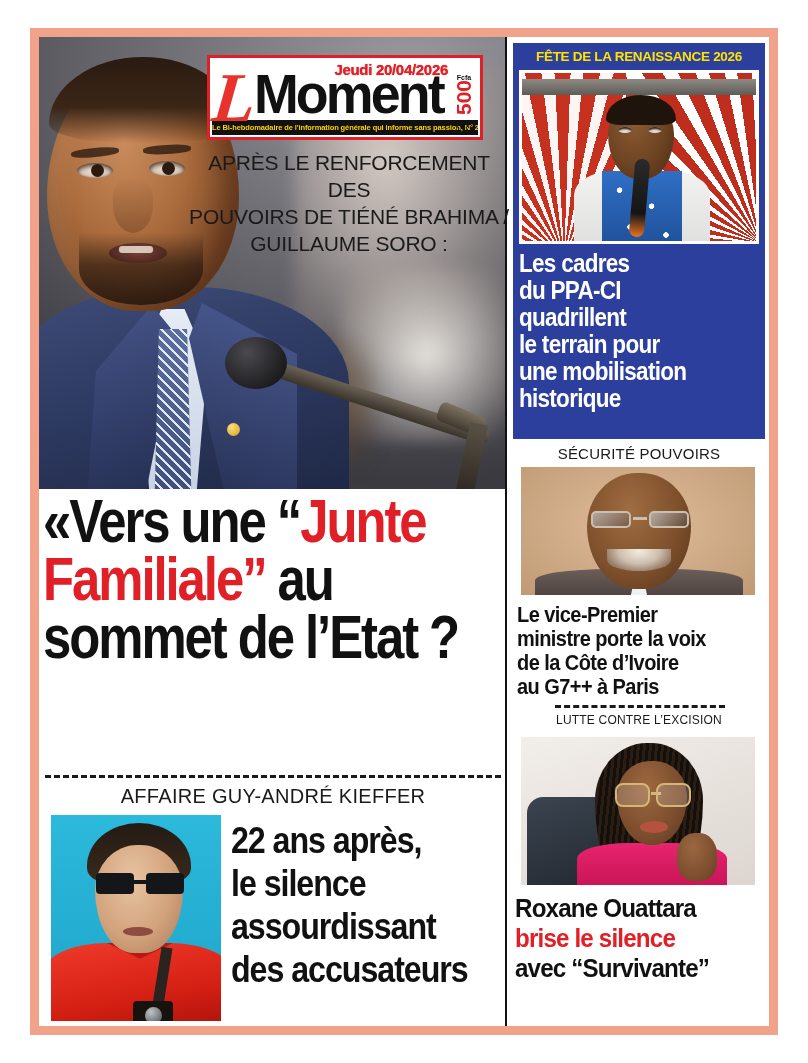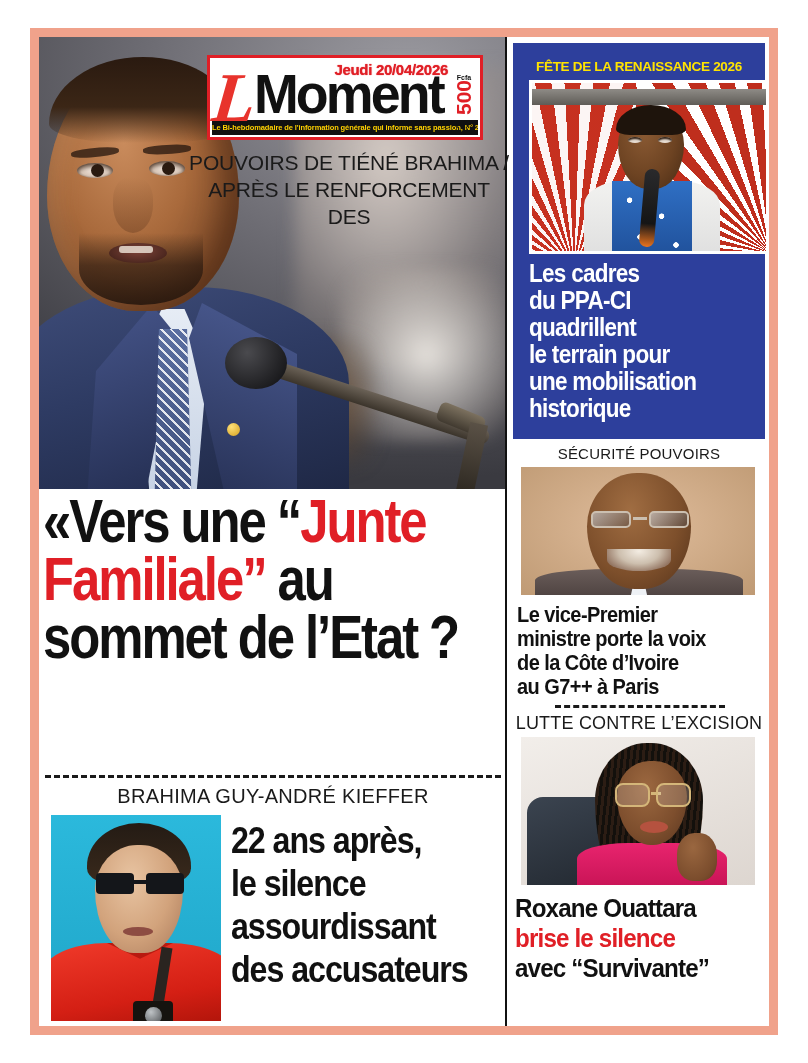--- a/index.html
+++ b/index.html
@@ -369,21 +369,21 @@
     width: 313px;
   }
   .kieffer-head span { display: block; }
 
   
   .blue-box {
     position: absolute;
     left: 6px; top: 6px;
     width: 252px; height: 396px;
     background: #2d3f9c;
-    padding: 16px;
+    padding: 6px;
   }
   .blue-box .bb-kicker {
     color: #ffe300;
     font-size: 13.5px;
     font-weight: bold;
     text-align: center;
     letter-spacing: -.3px;
     line-height: 16px;
     white-space: nowrap;
   }
@@ -507,21 +507,21 @@
     letter-spacing: -.6px;
     transform: scaleX(.93); transform-origin: left top;
     width: 267px;
   }
   .mar-head span { display: block; }
 
   .rule-right-1 { left: 48px; top: 668px; width: 170px; }
 
   .exc-kicker {
     position: absolute; left: 6px; top: 676px; width: 252px;
-    text-align: center; font-size: 18px; color: #1a1a1a; letter-spacing: .2px;
+    text-align: center; font-size: 12px; color: #1a1a1a; letter-spacing: .2px;
   }
   .rox-photo {
     position: absolute; left: 14px; top: 700px;
     width: 234px; height: 148px;
     overflow: hidden; background: #ece7e3;
   }
   .rox-photo .bg { position: absolute; inset: 0; background: linear-gradient(160deg, #f2eeea 0%, #ddd6d0 100%); }
   .rox-photo .chair {
     position: absolute; left: 6px; top: 60px; width: 86px; height: 92px;
     border-radius: 16px 6px 0 0;
@@ -615,33 +615,34 @@
       <div class="logo-word">Moment</div>
       <div class="price-box">
         <span class="price-fcfa">Fcfa</span>
         <span class="price-val">500</span>
         <span class="price-label">Prix:</span>
       </div>
       <div class="tagline">Le Bi-hebdomadaire de l'information générale qui informe sans passion, N° 24</div>
     </div>
 
     <div class="hero-kicker">
+      <div>APRÈS LE RENFORCEMENT DES</div>
       <div>POUVOIRS DE TIÉNÉ BRAHIMA /</div>
-      <div>APRÈS LE RENFORCEMENT DES</div>
+      <div>GUILLAUME SORO :</div>
     </div>
 
     <div class="main-head">
       <span class="l1"><span>«Vers une “</span><span class="red">Junte</span></span>
       <span class="l2"><span class="red">Familiale”</span><span> au</span></span>
       <span class="l3">sommet de l’Etat ?</span>
     </div>
 
     <div class="dashed-rule rule-left-1"></div>
 
-    <div class="kieffer-kicker">BRAHIMA GUY-ANDRÉ KIEFFER</div>
+    <div class="kieffer-kicker">AFFAIRE GUY-ANDRÉ KIEFFER</div>
 
     <div class="kieffer-photo">
       <div class="sky"></div>
       <div class="shirt"></div>
       <div class="collar"></div>
       <div class="hair"></div>
       <div class="face"></div>
       <div class="glasses">
         <div class="lens l"></div>
         <div class="bridge"></div>

